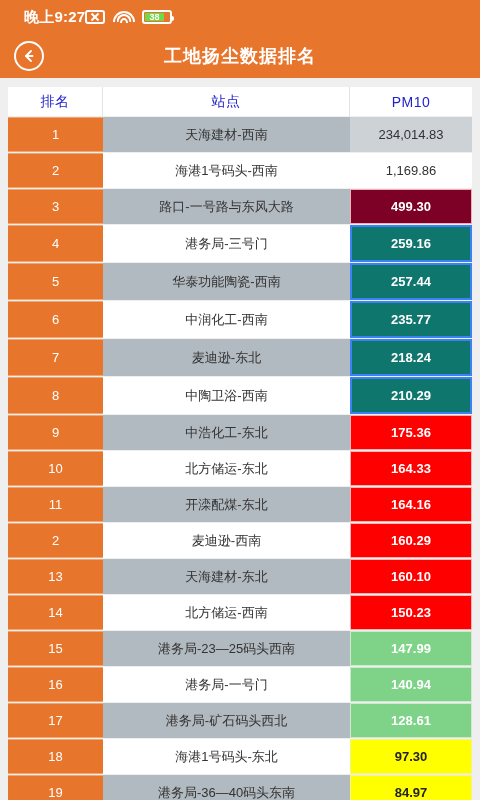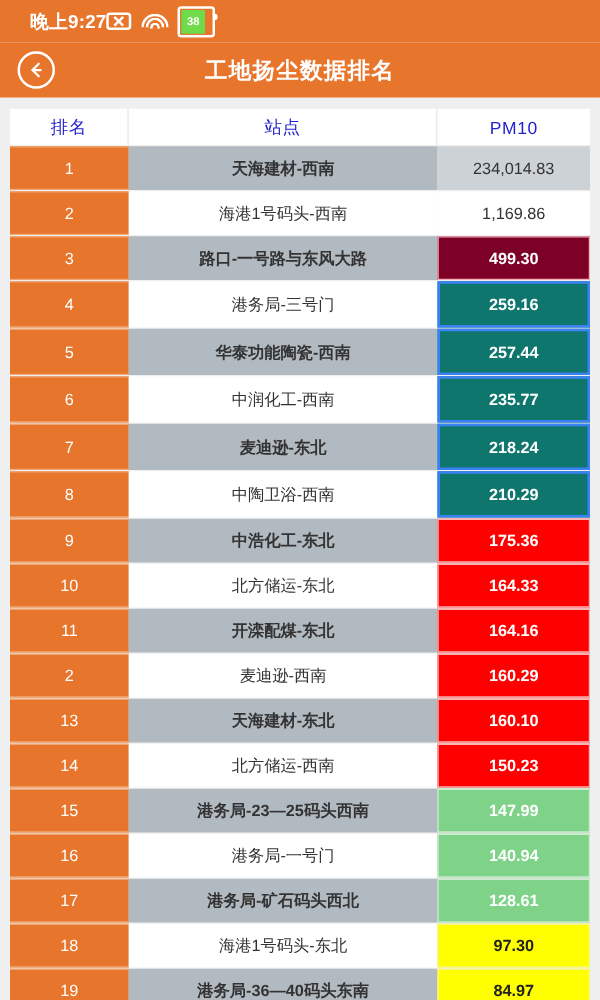--- a/index.html
+++ b/index.html
@@ -30,21 +30,21 @@
   .ic-nosim:after{transform:rotate(-45deg);}
   .ic-wifi{width:19px;height:14px;position:relative;}
   .ic-wifi i{
     position:absolute;left:50%;border:2px solid #ffffff;border-bottom:none;
     border-radius:50% 50% 0 0 / 100% 100% 0 0;transform:translateX(-50%);
   }
   .ic-wifi i.a{width:18px;height:9px;top:1px;}
   .ic-wifi i.b{width:11px;height:6px;top:4px;}
   .ic-wifi i.c{width:4px;height:3px;top:8px;border-width:2px;}
   .ic-batt{
-    width:30px;height:25px;border:2px solid #ffffff;border-radius:3px;
+    width:30px;height:14px;border:2px solid #ffffff;border-radius:3px;
     position:relative;box-sizing:border-box;display:flex;align-items:center;
     padding:1px;
   }
   .ic-batt:after{
     content:"";position:absolute;right:-4px;top:4px;width:2px;height:5px;
     background:#ffffff;border-radius:0 2px 2px 0;
   }
   .ic-batt .fill{
     background:#6ddb4a;height:100%;width:78%;border-radius:1px;
     display:flex;align-items:center;justify-content:center;
@@ -88,21 +88,21 @@
     height:33px;padding:0;text-align:center;font-size:13px;
     vertical-align:middle;
   }
   .cell-rank{
     background:#e8752c;color:#ffffff;font-size:13px;
     border-top:1px solid #f0a673;border-bottom:1px solid #f0a673;
   }
   .cell-site{color:#333333;font-size:13px;}
   .cell-val{font-size:13px;font-weight:bold;}
 
-  tr.alt .cell-site{background:#b2bac1;font-weight:bold;}
+  tr.alt .cell-site{background:#b2bac1;}
   tr.norm .cell-site{background:#ffffff;}
 
   
   .v-gray{background:#cdd2d6;color:#333333;font-weight:normal;}
   .v-white{background:#ffffff;color:#333333;font-weight:normal;}
   .v-darkmaroon{background:#7d0026;color:#ffffff;border:1px solid #f4aeb6;}
   .v-magenta{background:#0f766e;color:#ffffff;border:2px solid #3b82f6;}
   .v-red{background:#ff0000;color:#ffffff;border:1px solid #f9b3b3;}
   .v-green{background:#7ed389;color:#ffffff;border:1px solid #cdeacf;}
   .v-yellow{background:#ffff00;color:#222222;border:1px solid #f4f48a;}

